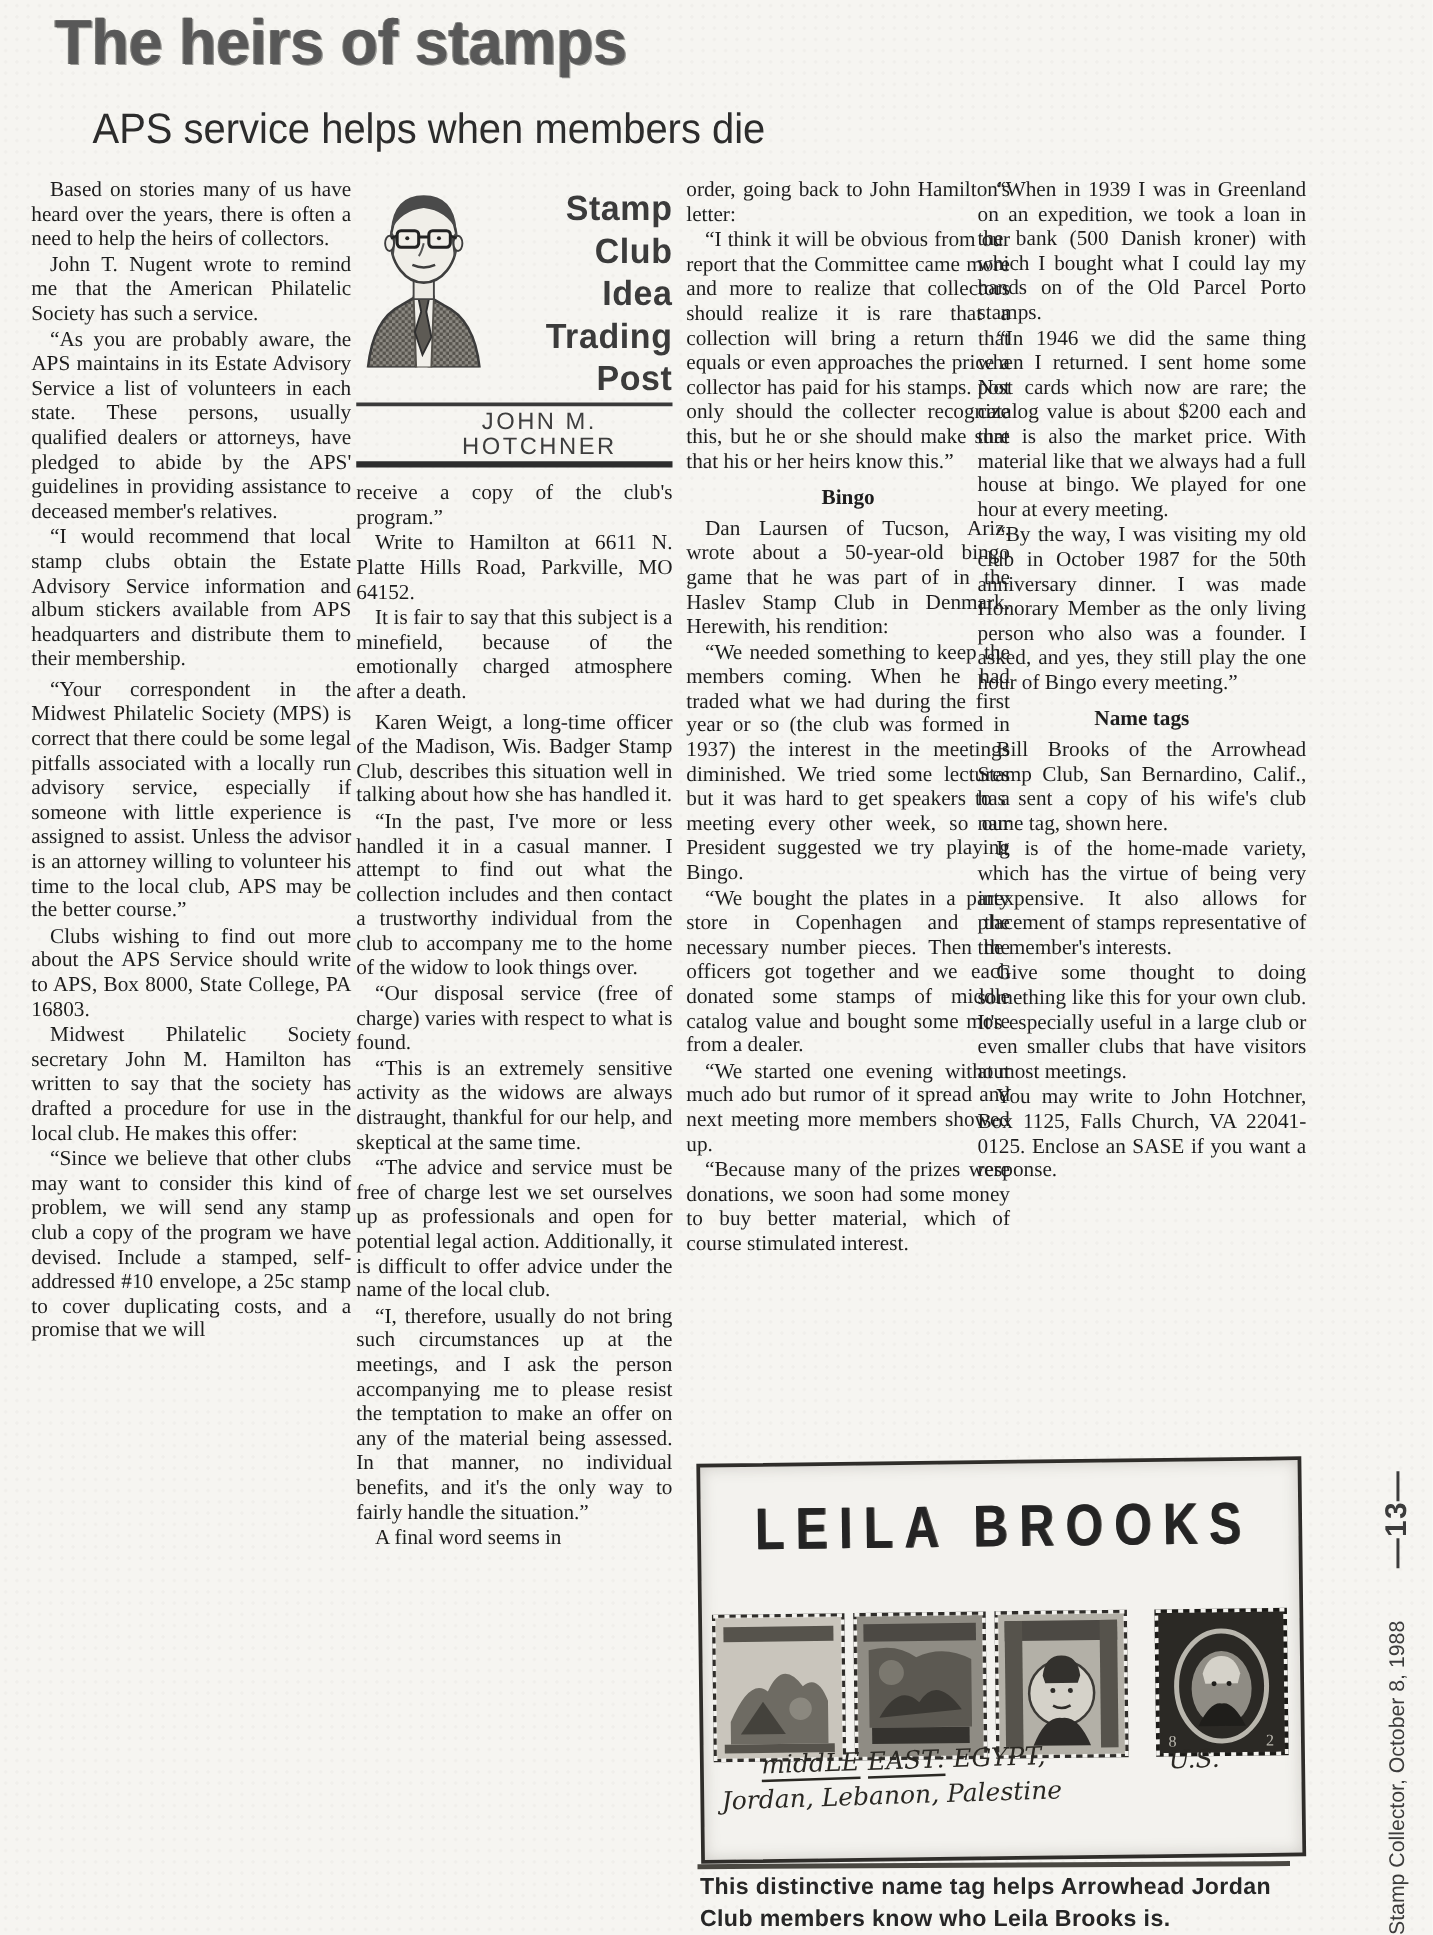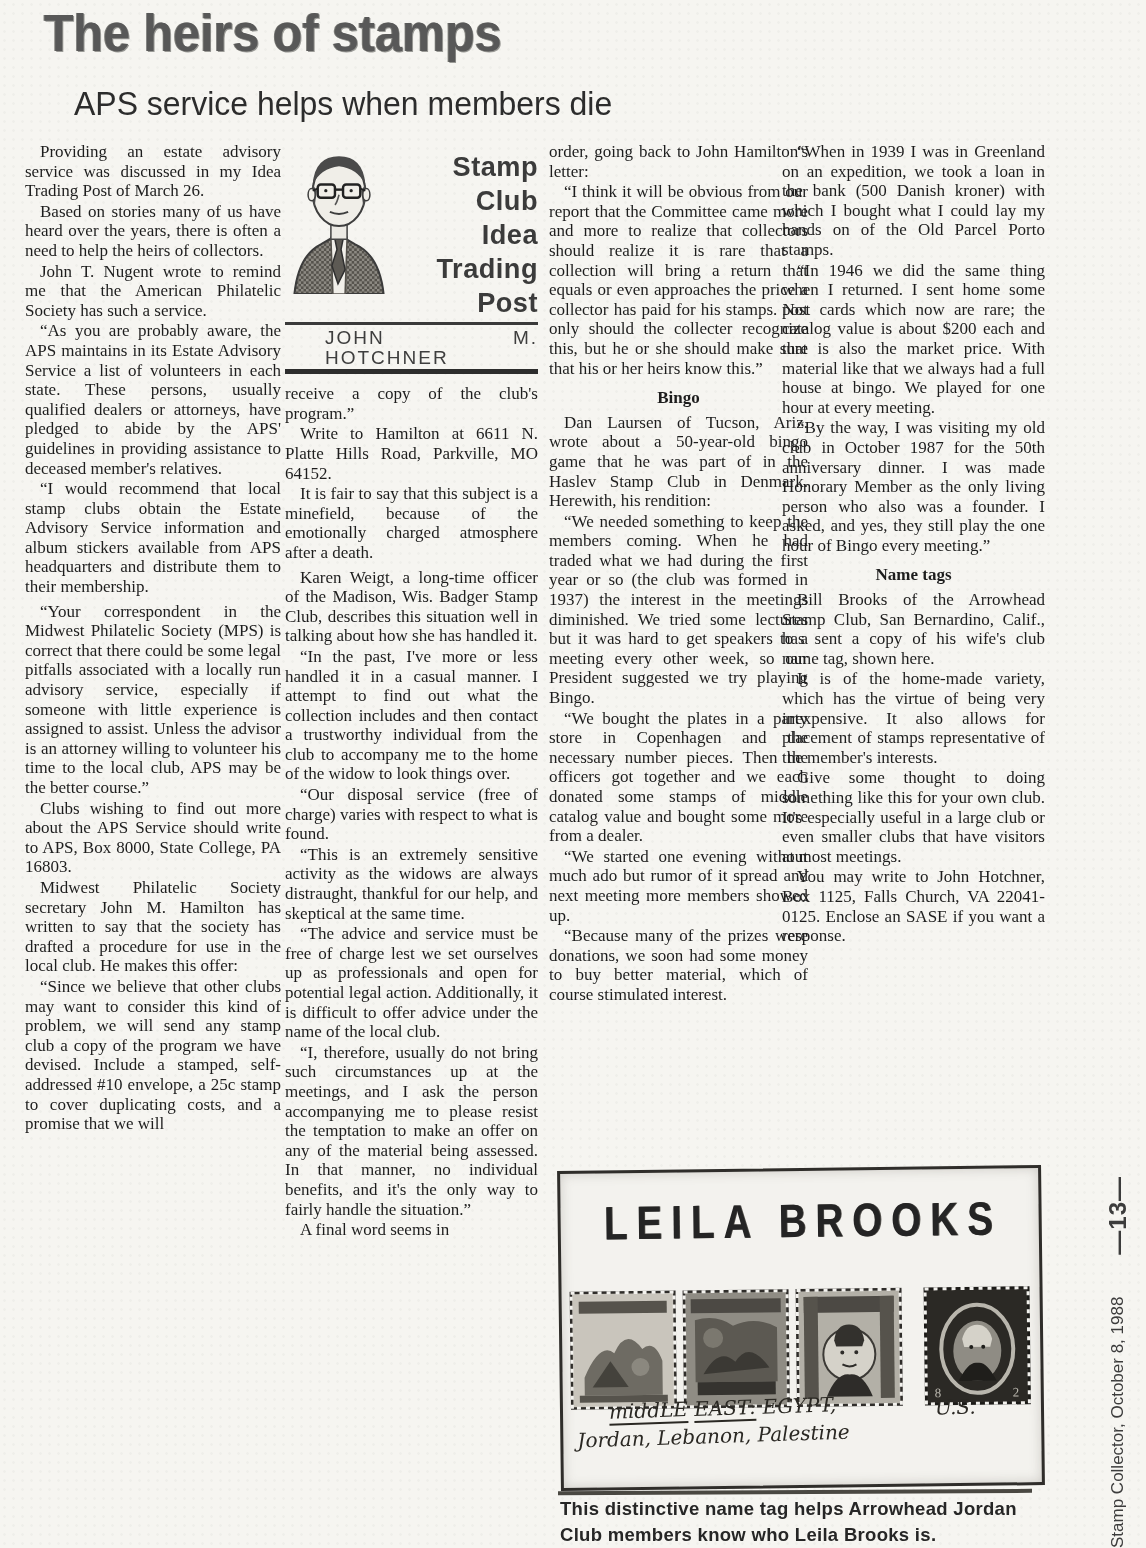--- a/index.html
+++ b/index.html
@@ -55,21 +55,21 @@
     flex:1; text-align:right; padding-top:8px;
     font-family:"Liberation Sans", sans-serif;
     font-weight:bold; font-size:28px; line-height:34px;
     color:#3b3b3b; letter-spacing:0.5px;
     transform:scaleX(0.97); transform-origin:right top;
   }
   .rule-thin{border:0; border-top:3px solid #3a3a3a; margin:2px 0 0 0;}
   .byline-author{
     font-family:"Liberation Sans", sans-serif;
     font-size:19px; letter-spacing:2px; color:#3e3e3e;
-    padding:3px 0 2px 40px;
+    text-align:center; padding:3px 0 2px 40px;
   }
   .rule-thick{border:0; border-top:5px solid #2d2d2d; margin:0 0 6px 0;}
 
   
   .figure{
     position:absolute; left:559px; top:1168px; width:478px; height:314px;
     border:3px solid #2f2d2a;
     transform:rotate(-0.7deg);
     background:#f3f2ee;
     box-shadow:inset 0 0 12px rgba(90,85,75,0.25);
@@ -120,21 +120,20 @@
 </style>
 </head>
 <body>
 
 <div class="page">
 
   <div class="headline">The heirs of stamps</div>
   <div class="subheadline">APS service helps when members die</div>
 
   <div class="col" id="col1">
-      <p>Providing an estate advisory service was discussed in my Idea Trading Post of March 26.</p>
       <p>Based on stories many of us have heard over the years, there is often a need to help the heirs of collectors.</p>
       <p>John T. Nugent wrote to remind me that the American Philatelic Society has such a service.</p>
       <p>“As you are probably aware, the APS maintains in its Estate Advisory Service a list of volunteers in each state. These persons, usually qualified dealers or attorneys, have pledged to abide by the APS' guidelines in providing assistance to deceased member's relatives.</p>
       <p>“I would recommend that local stamp clubs obtain the Estate Advisory Service information and album stickers available from APS headquarters and distribute them to their membership.</p>
       <p class="quote-gap">“Your correspondent in the Midwest Philatelic Society (MPS) is correct that there could be some legal pitfalls associated with a locally run advisory service, especially if someone with little experience is assigned to assist. Unless the advisor is an attorney willing to volunteer his time to the local club, APS may be the better course.”</p>
       <p>Clubs wishing to find out more about the APS Service should write to APS, Box 8000, State College, PA 16803.</p>
       <p>Midwest Philatelic Society secretary John M. Hamilton has written to say that the society has drafted a procedure for use in the local club. He makes this offer:</p>
       <p>“Since we believe that other clubs may want to consider this kind of problem, we will send any stamp club a copy of the program we have devised. Include a stamped, self-addressed #10 envelope, a 25c stamp to cover duplicating costs, and a promise that we will</p>
     </div>
 

